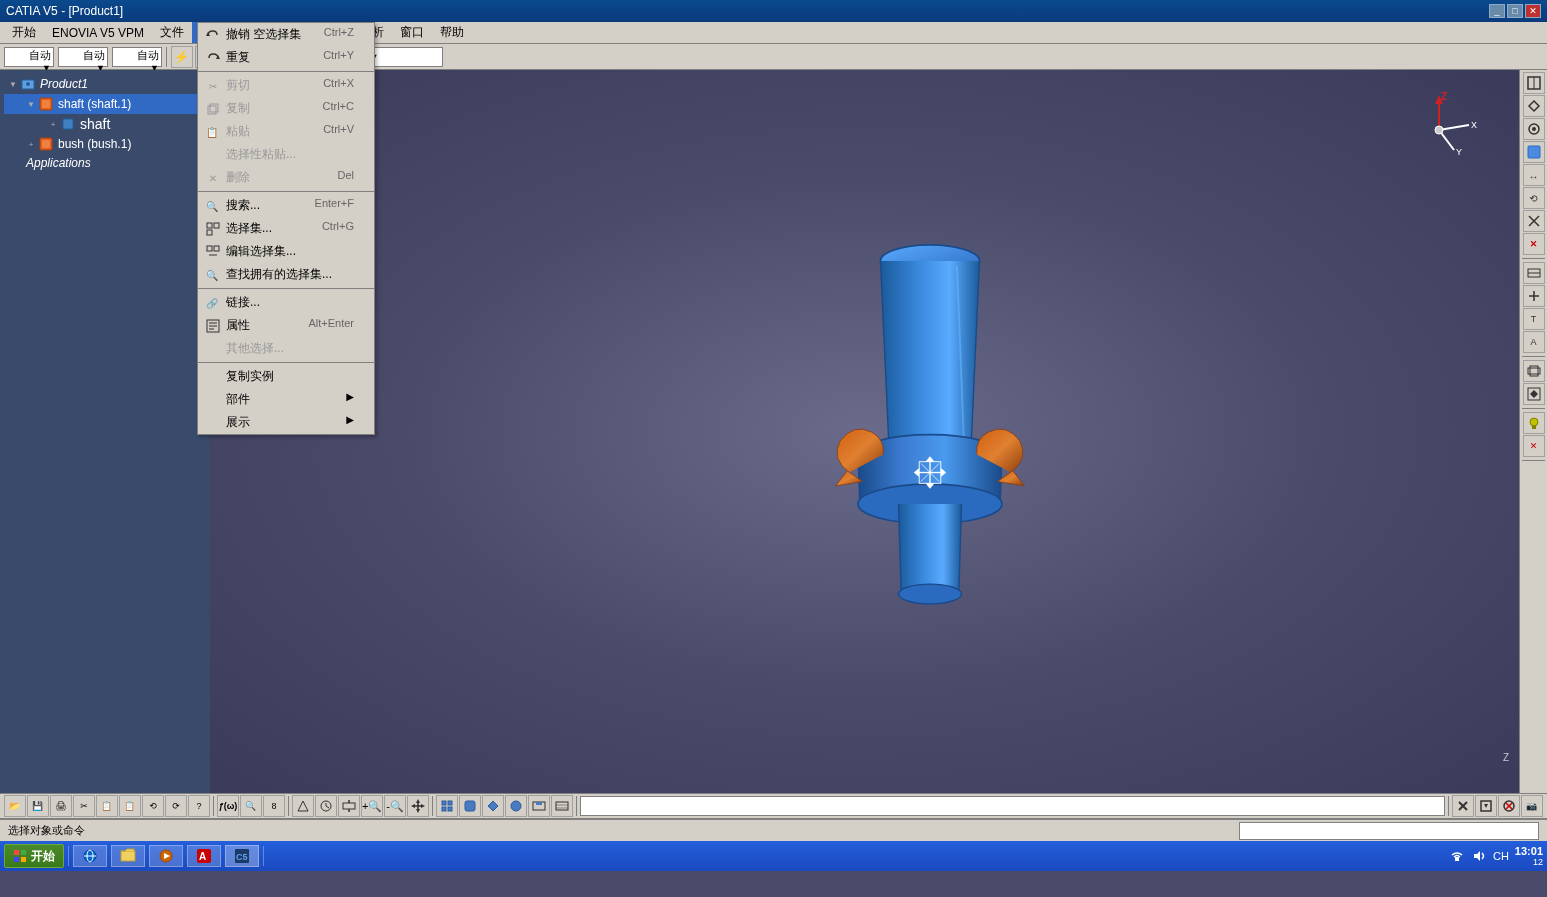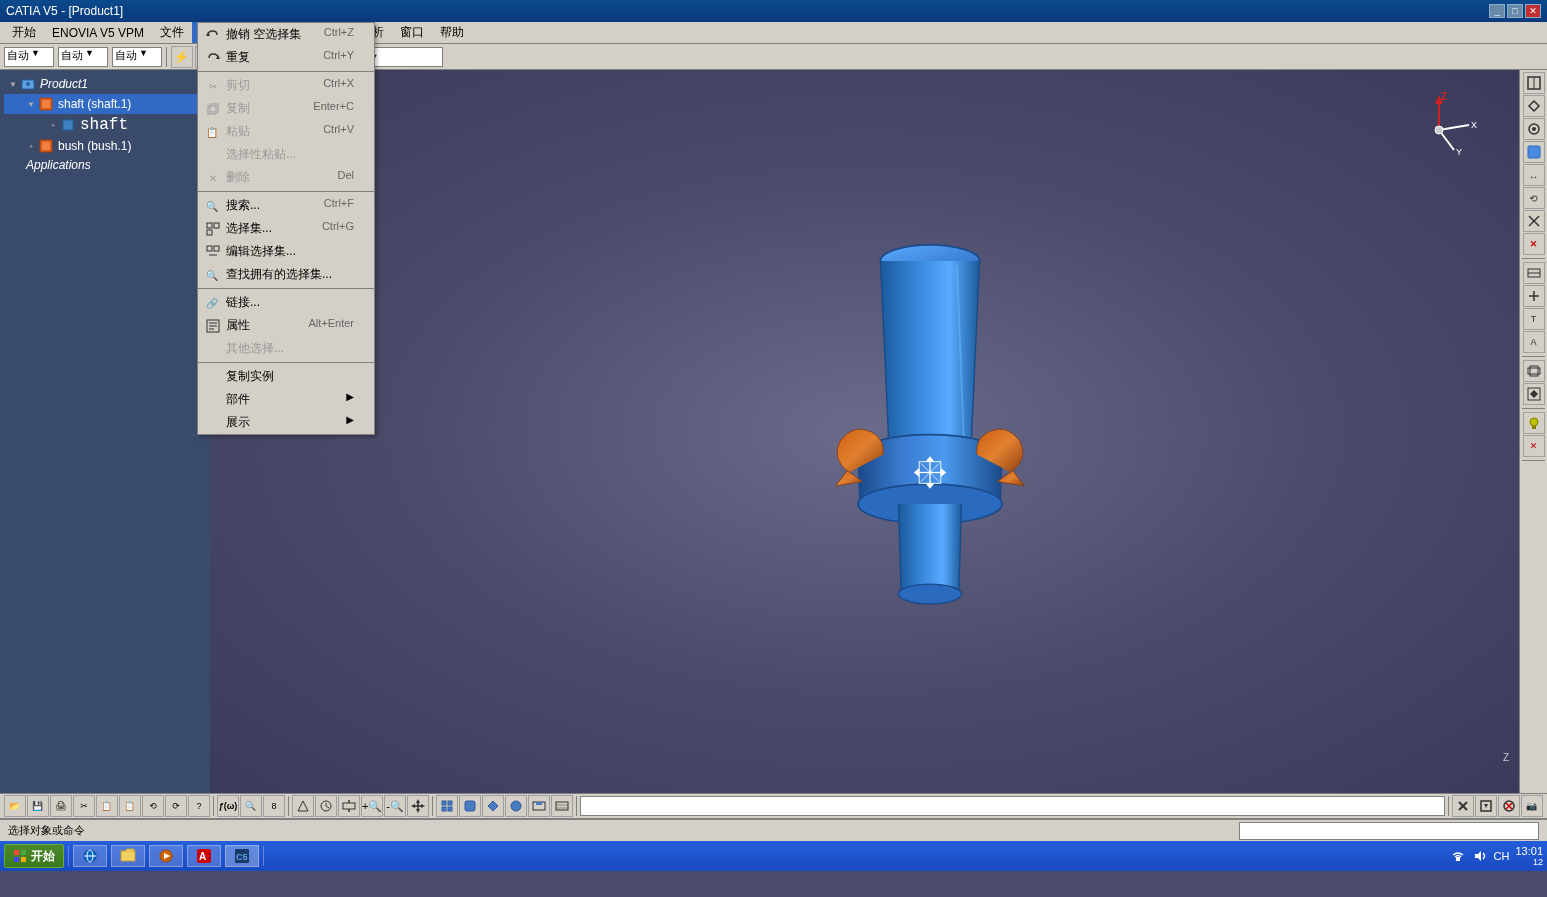--- a/index.html
+++ b/index.html
@@ -22,22 +22,22 @@
     .menu-item { padding: 2px 8px; cursor: pointer; white-space: nowrap; }
     .menu-item.active { background: #316ac5; color: white; }
 
     
     #toolbar1 {
       width: 100%; height: 26px; background: #d4d0c8;
       display: flex; align-items: center; padding: 0 4px; gap: 2px;
       border-bottom: 1px solid #808080;
     }
     .toolbar-dropdown {
-      display: flex; align-items: flex-start; background: white; border: 1px solid #808080;
-      height: 20px; padding: 0 2px; min-width: 50px; font-size: 11px;
+      display: flex; align-items: flex-end; background: white; border: 1px solid #808080;
+      height: 20px; padding: 0 2px; min-width: 50px; font-size: 11px; flex-direction: column;
     }
     .tb-btn { width: 22px; height: 22px; background: #d4d0c8; border: 1px solid #a0a0a0; display: flex; align-items: center; justify-content: center; cursor: pointer; font-size: 10px; }
     .tb-separator { width: 1px; height: 20px; background: #808080; margin: 0 2px; }
 
     
     #main-layout {
       display: flex; width: 100%; height: calc(897px - 22px - 22px - 26px - 26px - 26px - 22px);
     }
 
     
@@ -191,21 +191,21 @@
       <span style="font-size:12px;">shaft (shaft.1)</span>
     </div>
 
     <div class="tree-item" style="padding-left:44px;">
       <span class="tree-expand">+</span>
       <span class="tree-icon">
         <svg width="14" height="14" viewBox="0 0 14 14">
           <rect x="2" y="2" width="10" height="10" fill="#4080c0" stroke="#2060a0" stroke-width="1" rx="1"></rect>
         </svg>
       </span>
-      <span style="font-size:16px;font-family:Liberation Mono, monospace;">shaft</span>
+      <span style="font-size:14px;">shaft</span>
     </div>
 
     <div class="tree-item" style="padding-left:22px;">
       <span class="tree-expand">+</span>
       <span class="tree-icon">
         <svg width="14" height="14" viewBox="0 0 14 14">
           <rect x="1" y="1" width="12" height="12" fill="#e06020" stroke="#a04010" stroke-width="1" rx="1"></rect>
           <rect x="3" y="3" width="8" height="8" fill="#f08040" rx="1"></rect>
         </svg>
       </span>
@@ -249,21 +249,21 @@
     </div>
 
     <div class="cm-item disabled">
       <span class="cm-icon">
         <svg width="12" height="12" viewBox="0 0 12 12">
             <rect x="1" y="3" width="8" height="8" fill="none" stroke="#999" stroke-width="1"></rect>
             <rect x="3" y="1" width="8" height="8" fill="none" stroke="#999" stroke-width="1"></rect>
           </svg>
       </span>
       <span>复制</span>
-      <span class="cm-shortcut">Enter+C</span>
+      <span class="cm-shortcut">Ctrl+C</span>
     </div>
 
     <div class="cm-item disabled">
       <span class="cm-icon">📋</span>
       <span>粘贴</span>
       <span class="cm-shortcut">Ctrl+V</span>
     </div>
 
     <div class="cm-item disabled">
       <span class="cm-icon"></span>
@@ -273,21 +273,21 @@
     <div class="cm-item disabled">
       <span class="cm-icon">✕</span>
       <span>删除</span>
       <span class="cm-shortcut">Del</span>
     </div>
     <div class="cm-separator"></div>
 
     <div class="cm-item">
       <span class="cm-icon">🔍</span>
       <span>搜索...</span>
-      <span class="cm-shortcut">Ctrl+F</span>
+      <span class="cm-shortcut">Enter+F</span>
     </div>
 
     <div class="cm-item">
       <span class="cm-icon">
         <svg width="14" height="14" viewBox="0 0 14 14">
             <rect x="1" y="1" width="5" height="5" fill="none" stroke="#333" stroke-width="1"></rect>
             <rect x="8" y="1" width="5" height="5" fill="none" stroke="#333" stroke-width="1"></rect>
             <rect x="1" y="8" width="5" height="5" fill="none" stroke="#333" stroke-width="1"></rect>
           </svg>
       </span>
@@ -683,17 +683,17 @@
         </svg>
     </div>
     <div class="tray-icon">
       <svg width="14" height="14" viewBox="0 0 14 14">
           <polygon points="2,5 5,5 8,2 8,12 5,9 2,9" fill="white"></polygon>
           <path d="M10 4 Q13 7 10 10" fill="none" stroke="white" stroke-width="1.5"></path>
         </svg>
     </div>
     <span style="font-size:11px;">CH</span>
     <div style="display:flex;flex-direction:column;align-items:flex-end;">
-      <span style="font-size:11px;">13:01</span>
+      <span style="font-size:11px;font-weight:bold;">13:01</span>
       <span style="font-size:9px;">12</span>
     </div>
   </div>
 </div>
 
 </body></html>

